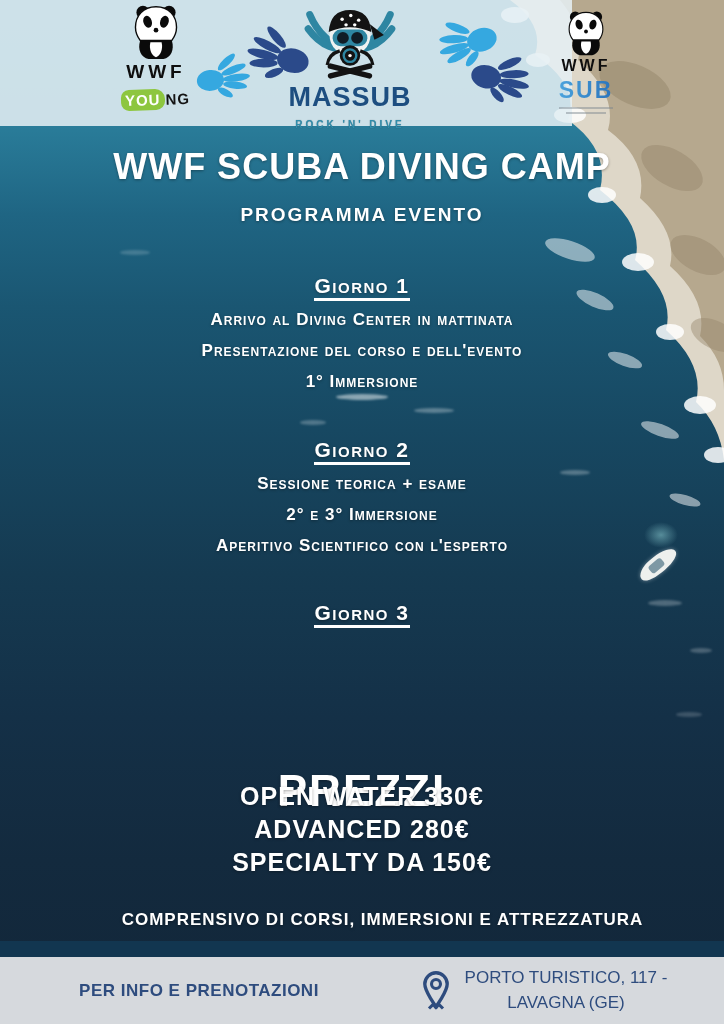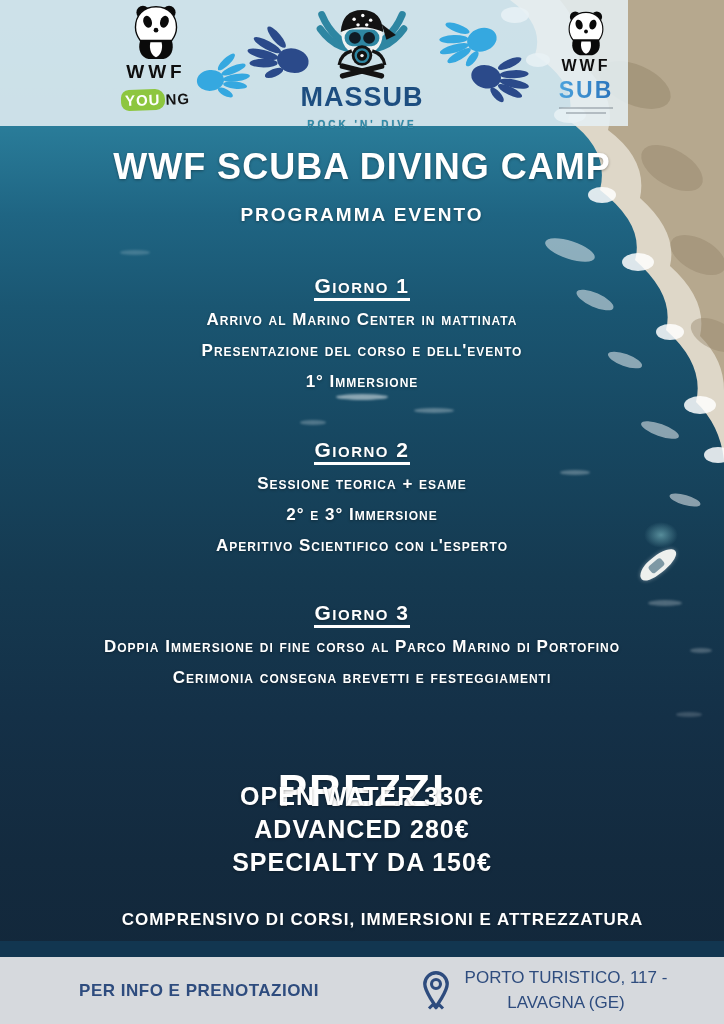--- a/index.html
+++ b/index.html
@@ -15,32 +15,32 @@
   
   .coast{position:absolute;top:0;right:0;}
   .speck{position:absolute;background:rgba(255,255,255,.5);border-radius:50%;filter:blur(1px);}
   .boat{position:absolute;left:636px;top:556px;width:44px;height:17px;background:#eef0ee;
         border-radius:45% 55% 50% 50%/60% 60% 50% 50%;transform:rotate(-40deg);
         box-shadow:0 0 4px rgba(255,255,255,.4);}
   .boat-cabin{position:absolute;left:12px;top:4px;width:16px;height:9px;background:#7e98a4;border-radius:3px;}
   .wake{position:absolute;left:644px;top:522px;width:34px;height:26px;border-radius:50%;
         background:radial-gradient(ellipse at center,rgba(140,205,210,.55),rgba(140,205,210,0) 70%);}
   
-  .header-band{position:absolute;left:0;top:0;width:628px;height:126px;
+  .header-band{position:absolute;left:0;top:0;width:572px;height:126px;
                background:rgba(229,239,243,.87);}
   .logo-wwf-young{position:absolute;left:112px;top:4px;width:88px;text-align:center;}
   .wwf-word{font-weight:bold;color:#0e0e0e;font-size:19px;letter-spacing:4px;margin-top:1px;}
   .young-badge{display:inline-flex;align-items:center;margin-top:6px;transform:rotate(-2deg);}
   .young-you{background:#8dc63f;color:#fff;font-weight:bold;font-size:15px;padding:2px 4px;
              border-radius:8px 10px 9px 8px;letter-spacing:1px;}
   .young-ng{color:#141414;font-weight:bold;font-size:15px;letter-spacing:1px;margin-left:1px;}
   .hand{position:absolute;}
   .hand-blue{color:#35a8e0;}
   .hand-navy{color:#2b4a8a;}
-  .logo-massub{position:absolute;left:280px;top:2px;width:164px;text-align:center;}
+  .logo-massub{position:absolute;left:268px;top:2px;width:164px;text-align:center;}
   .massub-name{font-weight:bold;font-size:27px;color:#1d4e80;letter-spacing:1px;line-height:1;}
   .massub-tag{font-weight:bold;font-size:10px;color:#2f8cab;letter-spacing:3px;margin-top:8px;
               text-shadow:0 0 1px rgba(20,40,50,.5);}
   .logo-wwf-sub{position:absolute;left:540px;top:10px;width:92px;text-align:center;}
   .wwf-word-small{font-weight:bold;color:#0e0e0e;font-size:16px;letter-spacing:3px;margin-top:1px;}
   .sub-text{font-weight:bold;font-size:23px;letter-spacing:2px;margin-top:2px;
             background:linear-gradient(90deg,#56b3e8,#1f63b0);
             -webkit-background-clip:text;background-clip:text;color:transparent;}
   .fine-print{height:2px;background:rgba(120,130,140,.45);margin:3px auto 0;}
   
@@ -224,40 +224,36 @@
     </div>
   </div>
 
   <div class="ctext title">WWF SCUBA DIVING CAMP</div>
   <div class="ctext subtitle">PROGRAMMA EVENTO</div>
 
   <div class="ctext day-head d1h">
     <span>Giorno 1</span>
   </div>
   <div class="ctext d1i">
-    <div class="day-item">Arrivo al Marino Center in mattinata</div>
+    <div class="day-item">Arrivo al Diving Center in mattinata</div>
     <div class="day-item">Presentazione del corso e dell'evento</div>
     <div class="day-item">1° Immersione</div>
   </div>
 
   <div class="ctext day-head d2h">
     <span>Giorno 2</span>
   </div>
   <div class="ctext d2i">
     <div class="day-item">Sessione teorica + esame</div>
     <div class="day-item">2° e 3° Immersione</div>
     <div class="day-item">Aperitivo Scientifico con l'esperto</div>
   </div>
 
   <div class="ctext day-head d3h">
     <span>Giorno 3</span>
-  </div>
-  <div class="ctext d3i">
-    <div class="day-item">Doppia Immersione di fine corso al Parco Marino di Portofino</div>
-    <div class="day-item">Cerimonia consegna brevetti e festeggiamenti</div>
   </div>
 
   <div class="ctext prezzi">PREZZI</div>
   <div class="ctext prices">
     <div class="price-line">OPEN WATER 330€</div>
     <div class="price-line">ADVANCED 280€</div>
     <div class="price-line">SPECIALTY DA 150€</div>
   </div>
   <div class="ctext note">COMPRENSIVO DI CORSI, IMMERSIONI E ATTREZZATURA</div>
 

